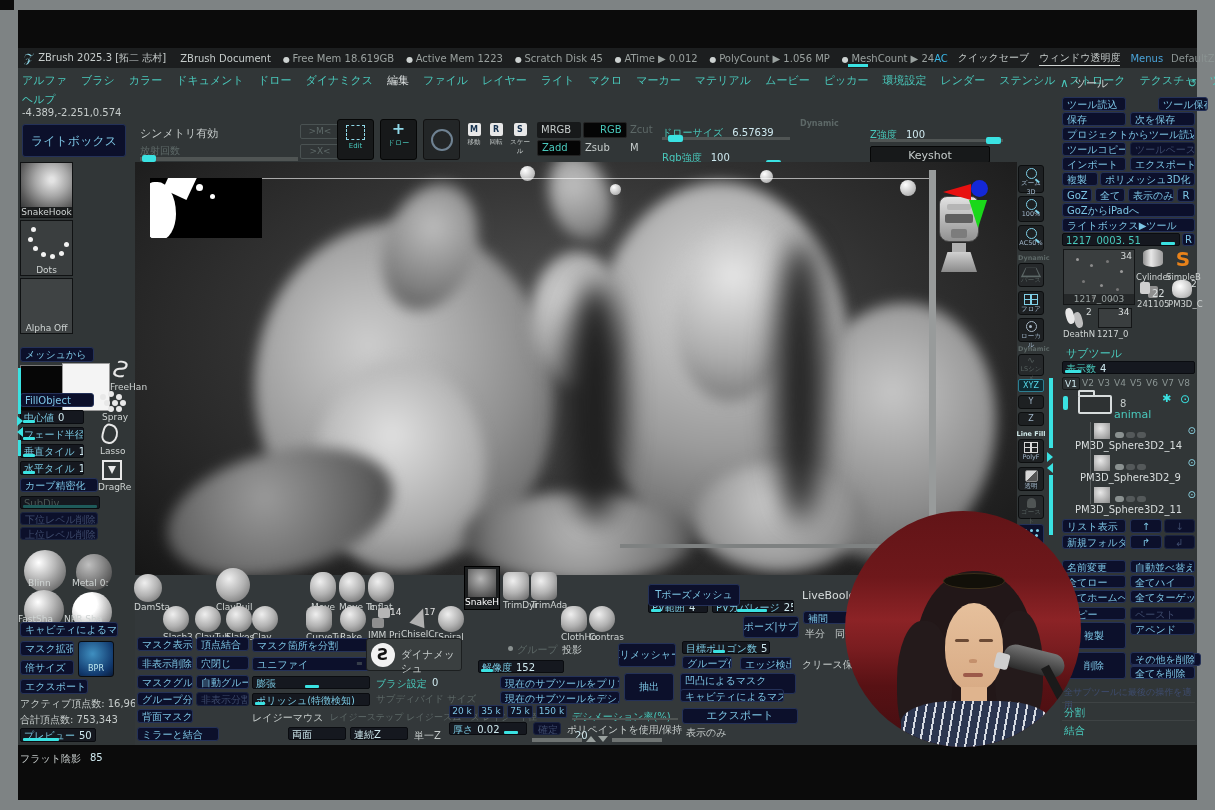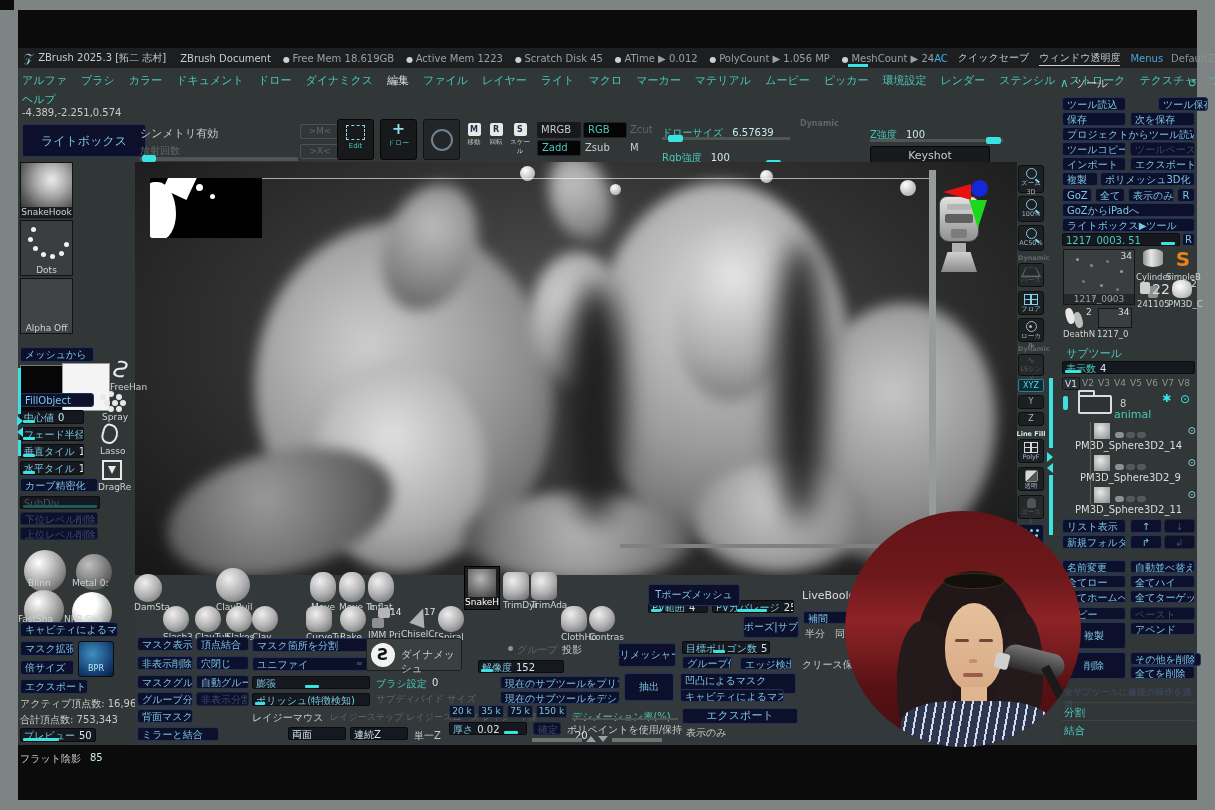--- a/index.html
+++ b/index.html
@@ -108,21 +108,21 @@
 
   <div class="a" style="left:1060px;top:73px;width:137px;height:20px;display:flex;align-items:center">
     <span class="teal" style="font-size:12px;margin-right:6px">∧</span>
     <span class="lbl" style="font-size:11px">ツール</span>
     <span style="flex:1"></span>
     <span class="teal" style="font-size:11px">↺</span>
   </div>
 
   <span class="a lbl" style="left:22px;top:107px">-4.389,-2.251,0.574</span>
 
-  <div class="a tb big" style="left:22px;top:124px;width:124px;height:33px;font-size:12px">ライトボックス</div>
+  <div class="a tb big" style="left:22px;top:124px;width:104px;height:33px;font-size:12px">ライトボックス</div>
   <span class="a lbl" style="left:140px;top:126px;font-size:11px">シンメトリ有効</span>
   <span class="a grey" style="left:140px;top:144px;font-size:10px">放射回数</span>
   <div class="a" style="left:140px;top:157px;width:158px;height:4px;background:#50555 4;background:#505554"></div>
   <div class="a" style="left:142px;top:155px;width:14px;height:7px;background:#3ae2e2;border-radius:2px"></div>
   <div class="a" style="left:300px;top:124px;width:40px;height:15px;border:1px solid #4a5252;border-radius:2px;color:#5d6867;font-size:9px;text-align:center;line-height:13px">&gt;M&lt;</div>
   <span class="a grey" style="left:348px;top:126px;font-size:9px">(R)</span>
   <div class="a" style="left:300px;top:144px;width:40px;height:15px;border:1px solid #4a5252;border-radius:2px;color:#5d6867;font-size:9px;text-align:center;line-height:13px">&gt;X&lt;</div>
   <span class="a grey" style="left:348px;top:146px;font-size:9px">&gt;Y&lt;</span>
   <span class="a grey" style="left:384px;top:146px;font-size:9px">&gt;Z&lt;</span>
 
@@ -144,21 +144,21 @@
   <div class="a" style="left:486px;top:121px;width:20px;height:38px;text-align:center">
     <div style="width:13px;height:13px;background:#e8e8e8;border-radius:2px;margin:2px auto;color:#16324f;font-size:8px;line-height:13px;font-weight:bold">R</div>
     <div style="color:#c6cccb;font-size:6.5px">回転</div>
   </div>
   <div class="a" style="left:508px;top:121px;width:24px;height:38px;text-align:center">
     <div style="width:13px;height:13px;background:#e8e8e8;border-radius:2px;margin:2px auto;color:#16324f;font-size:8px;line-height:13px;font-weight:bold">S</div>
     <div style="color:#c6cccb;font-size:6.5px">スケール</div>
   </div>
 
   <div class="a lbl" style="left:537px;top:122px;width:44px;height:16px;background:#17191a;border-radius:2px;text-align:left;padding:2px 4px;box-sizing:border-box">MRGB</div>
-  <div class="a" style="left:583px;top:122px;width:44px;height:16px;background:#050505;border:1px solid #222;border-radius:2px;color:#49c9bc;font-size:10px;padding:1px 4px;box-sizing:border-box">RGB</div>
+  <div class="a" style="left:583px;top:122px;width:44px;height:16px;background:#050505;border:1px solid #222;border-radius:2px;color:#49c9bc;font-size:10px;padding:1px 16px;box-sizing:border-box">RGB</div>
   <span class="a grey" style="left:630px;top:124px;font-size:10px">Zcut</span>
   <div class="a" style="left:537px;top:140px;width:44px;height:16px;background:#050505;border:1px solid #222;border-radius:2px;color:#49c9bc;font-size:10px;padding:1px 4px;box-sizing:border-box">Zadd</div>
   <span class="a lbl" style="left:585px;top:142px">Zsub</span>
   <span class="a lbl" style="left:630px;top:142px">M</span>
 
   <div class="a" style="left:662px;top:121px;width:130px;height:20px">
     <span class="teal" style="font-size:10px">ドローサイズ</span>
     <span style="color:#cfe9ef;font-size:10px;margin-left:4px">6.57639</span>
     <div class="a" style="left:0;top:16px;width:128px;height:3px;background:#505554"></div>
     <div class="a" style="left:6px;top:14px;width:15px;height:7px;background:#3ae2e2;border-radius:2px"></div>
@@ -373,21 +373,21 @@
   </div>
   <div class="a" style="left:1140px;top:249px;width:26px;height:22px">
       <div style="width:20px;height:18px;margin:0 auto;background:linear-gradient(90deg,#8f8f8f,#e8e8e8 40%,#9a9a9a);border-radius:50% 50% 50% 50%/22% 22% 22% 22%"></div>
     </div>
   <span class="a blab" style="left:1136px;top:272px;font-size:8.5px">Cylinder</span>
   <div class="a" style="left:1170px;top:247px;width:26px;height:24px;color:#e8821a;font-size:20px;font-weight:bold;text-align:center">S</div>
   <span class="a blab" style="left:1166px;top:272px;font-size:8.5px">SimpleB</span>
   <div class="a" style="left:1140px;top:282px;width:24px;height:16px">
       <div style="width:10px;height:12px;background:#cfcfcf;border-radius:2px;box-shadow:8px 4px 0 #8f8f8f"></div>
     </div>
-  <span class="a" style="left:1152px;top:281px;color:#d8dddd;font-size:14px">22</span>
+  <span class="a" style="left:1152px;top:288px;color:#d8dddd;font-size:10px">22</span>
   <span class="a blab" style="left:1137px;top:299px;font-size:8.5px">241105</span>
   <div class="a" style="left:1172px;top:280px;width:20px;height:18px;background:radial-gradient(circle at 40% 35%,#fff,#c8c8c8 60%,#9a9a9a);border-radius:40%"></div>
   <span class="a" style="left:1191px;top:279px;color:#d8dddd;font-size:9px">2</span>
   <span class="a blab" style="left:1168px;top:299px;font-size:8.5px">PM3D_C</span>
   <div class="a" style="left:1066px;top:308px;width:22px;height:20px">
       <div style="width:8px;height:16px;background:#e8e8e8;border-radius:40%;transform:rotate(-15deg);box-shadow:7px 6px 0 #bdbdbd"></div>
     </div>
   <span class="a" style="left:1086px;top:307px;color:#d8dddd;font-size:9px">2</span>
   <span class="a blab" style="left:1063px;top:329px;font-size:8.5px">DeathN</span>
   <div class="a" style="left:1098px;top:308px;width:34px;height:20px;background:#3a3e3f;border:1px solid #141617"></div>

